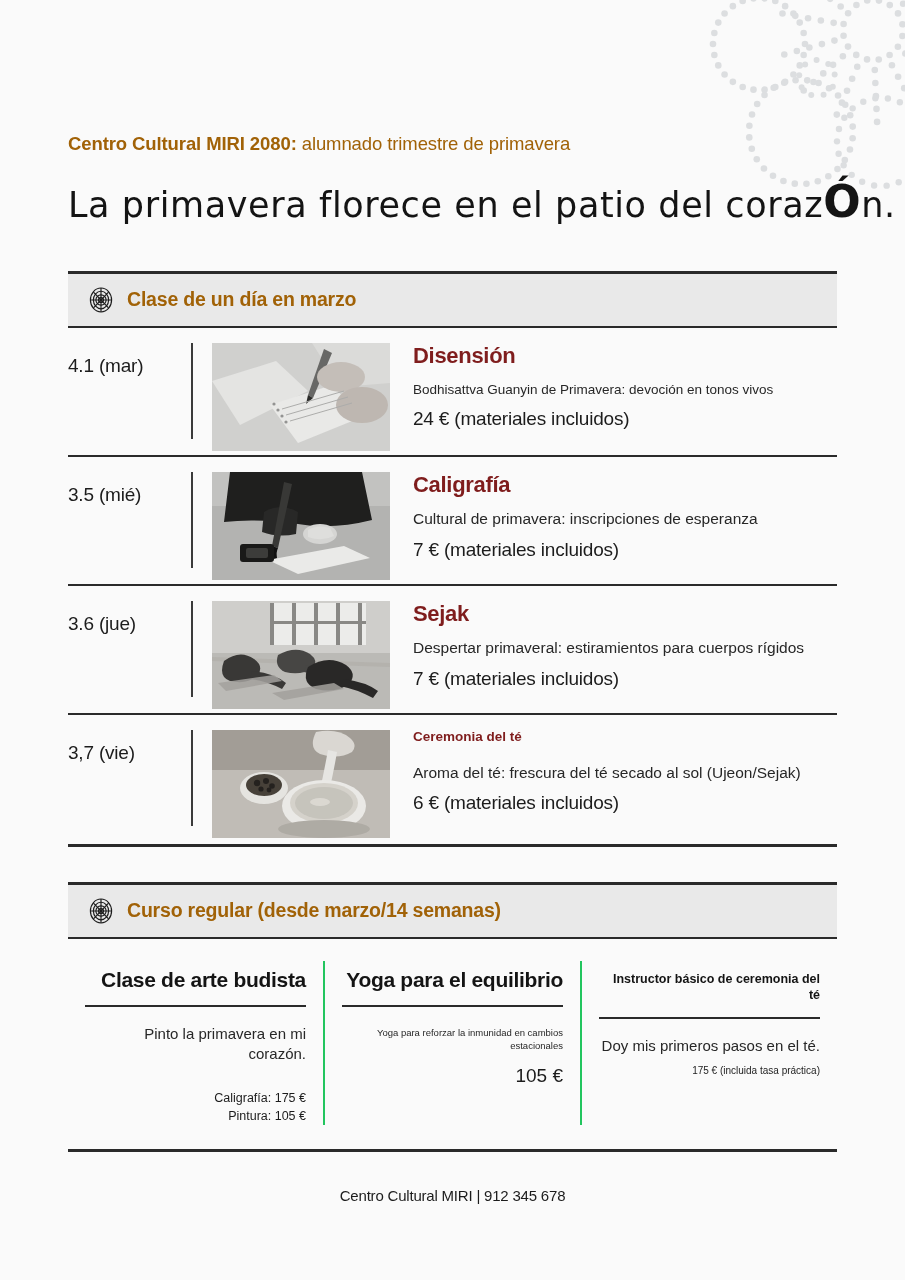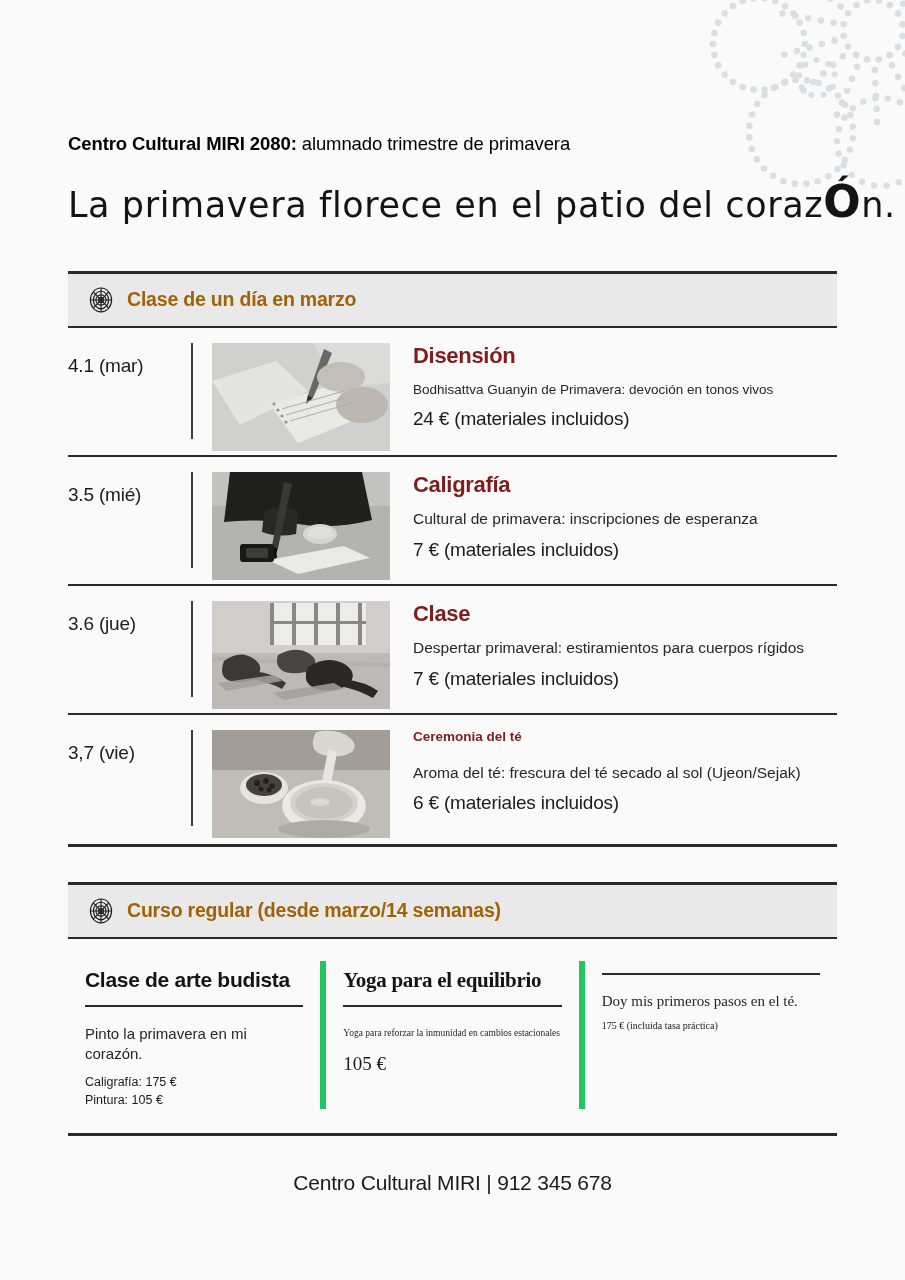--- a/index.html
+++ b/index.html
@@ -37,21 +37,21 @@
     box-sizing: border-box;
     width: 905px;
   }
 
   
   .kicker {
     margin: 0;
     padding-top: 133px;
     font-size: 18.5px;
     letter-spacing: -0.1px;
-    color: #000000;
+    color: #a16207;
     line-height: 1.2;
   }
   .kicker .strong { font-weight: bold; }
 
   .headline {
     margin: 0;
     padding-top: 29px;
     font-family: "DejaVu Sans", sans-serif;
     font-weight: 400;
     font-size: 35px;
@@ -178,26 +178,25 @@
   
   .courses {
     display: flex;
     margin-top: 22px;
     padding-bottom: 6px;
   }
   .course-col {
     flex: 1 1 0;
     padding: 0 17px;
     box-sizing: border-box;
-    text-align: left;
+    text-align: right;
     min-height: 130px;
   }
   .course-col.divided {
-    border-left: 6px solid #22c55e;
-    font-family: Liberation Serif, serif;
+    border-left: 2px solid #22c55e;
   }
   .c-title {
     font-weight: bold;
     color: #141414;
     letter-spacing: -0.3px;
     line-height: 1.25;
   }
   .c-title.lg { font-size: 21px; padding-top: 6px; }
   .c-title.sm { font-size: 12.5px; padding-top: 11px; letter-spacing: 0; }
   .c-underline {
@@ -210,33 +209,33 @@
   .c-desc {
     color: #272727;
     line-height: 1.3;
   }
   .c-desc.md { font-size: 15px; margin-top: 17px; }
   .c-desc.xs { font-size: 9.5px; margin-top: 20px; }
   .c-price {
     color: #1c1c1c;
     line-height: 1.45;
   }
-  .c-price.sm { font-size: 12.5px; margin-top: 10px; }
+  .c-price.sm { font-size: 12.5px; margin-top: 26px; }
   .c-price.lg { font-size: 19px; margin-top: 10px; }
   .c-price.xs { font-size: 10px; margin-top: 8px; }
 
   
   .footer-rule {
     height: 3px;
     background: #2a2a2a;
     margin-top: 18px;
   }
   .footer {
     text-align: center;
-    font-size: 21px;
+    font-size: 15px;
     color: #1c1c1c;
     padding-top: 35px;
     letter-spacing: -0.2px;
   }
 </style>
 </head>
 <body>
 
 <div class="deco">
   <svg viewBox="0 0 210 215" xmlns="http://www.w3.org/2000/svg" aria-hidden="true">
@@ -504,21 +503,21 @@
               <path d="M132 78 q22 3 34 12 l-5 7 q-17 -9 -33 -12 z"></path>
             </g>
             <g fill="#a9a7a3" opacity="0.85">
               <polygon points="6,82 62,74 70,80 14,90"></polygon>
               <polygon points="60,92 122,82 132,88 72,99"></polygon>
             </g>
             <rect width="178" height="108" fill="#000" opacity="0.03"></rect>
           </svg>
         </div>
         <div class="row-body">
-          <div class="row-title">Clase</div>
+          <div class="row-title">Sejak</div>
           <div class="row-desc big">Despertar primaveral: estiramientos para cuerpos rígidos</div>
           <div class="row-price">7 € (materiales incluidos)</div>
         </div>
       </div>
 
       <div class="class-row row-r4 last">
         <div class="row-date">3,7 (vie)</div>
         <div class="row-sep"></div>
         <div class="thumb">
           <svg viewBox="0 0 178 108" preserveAspectRatio="none" xmlns="http://www.w3.org/2000/svg">
@@ -584,20 +583,21 @@
       </div>
 
       <div class="course-col divided">
         <div class="c-title lg">Yoga para el equilibrio</div>
         <div class="c-underline"></div>
         <div class="c-desc xs">Yoga para reforzar la inmunidad en cambios estacionales</div>
         <div class="c-price lg">105 €</div>
       </div>
 
       <div class="course-col divided">
+        <div class="c-title sm">Instructor básico de ceremonia del té</div>
         <div class="c-underline"></div>
         <div class="c-desc md">Doy mis primeros pasos en el té.</div>
         <div class="c-price xs">175 € (incluida tasa práctica)</div>
       </div>
 
     </div>
   </div>
 
   <div class="footer-rule"></div>
   <div class="footer">Centro Cultural MIRI | 912 345 678</div>

